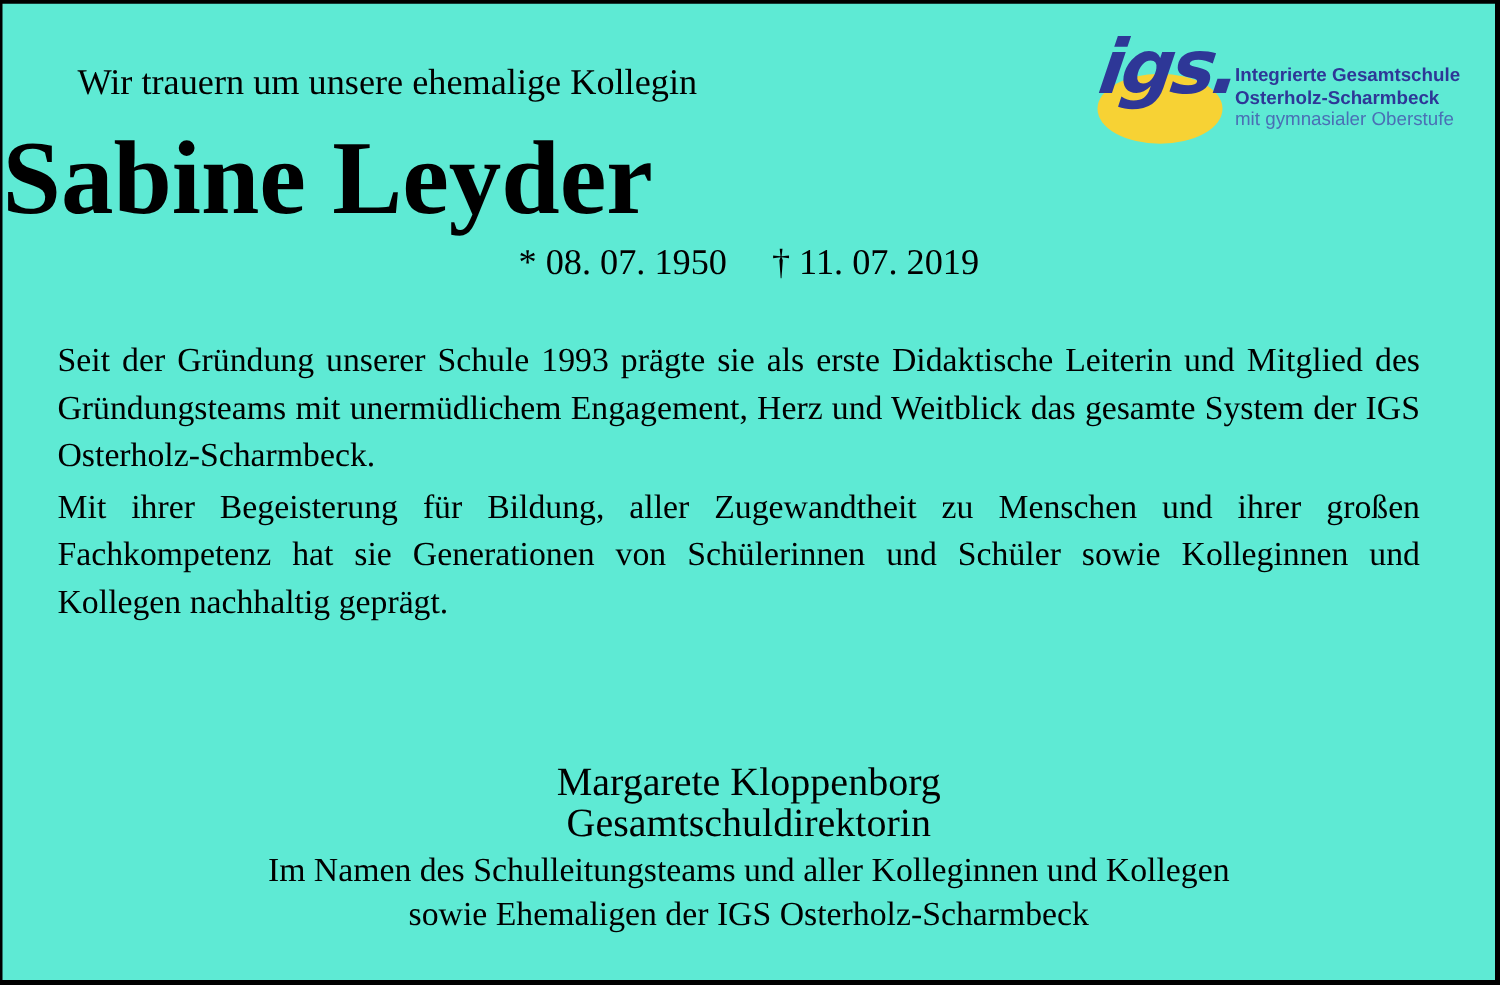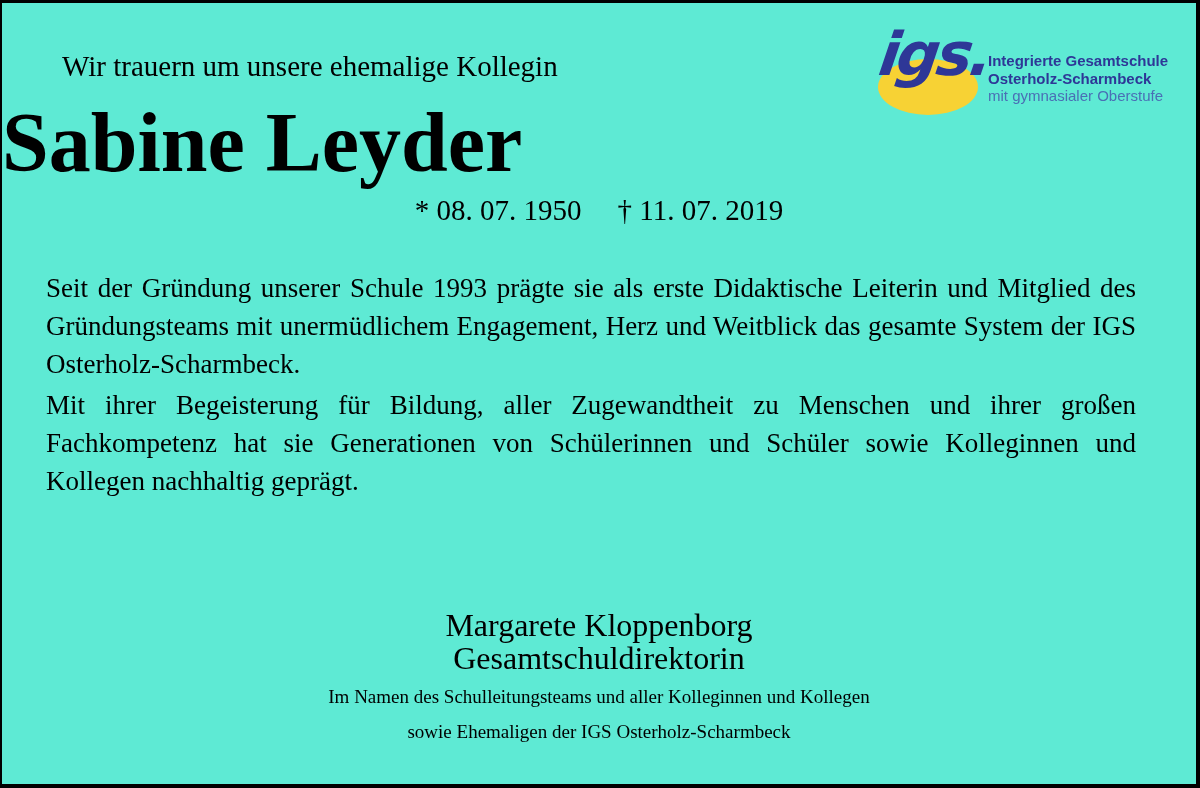--- a/index.html
+++ b/index.html
@@ -114,21 +114,21 @@
     top: 606px;
     width: 100%;
     text-align: center;
   }
   .footer .sig-line {
     font-size: 32px;
     line-height: 33px;
   }
   .footer .org-lines {
     margin-top: 4px;
-    font-size: 19px;
+    font-size: 27px;
     line-height: 35px;
   }
   .footer .bold { font-weight: normal; }
 </style>
 </head>
 <body>
 
 <div class="page">
 
   <div class="intro">Wir trauern um unsere ehemalige Kollegin</div>

